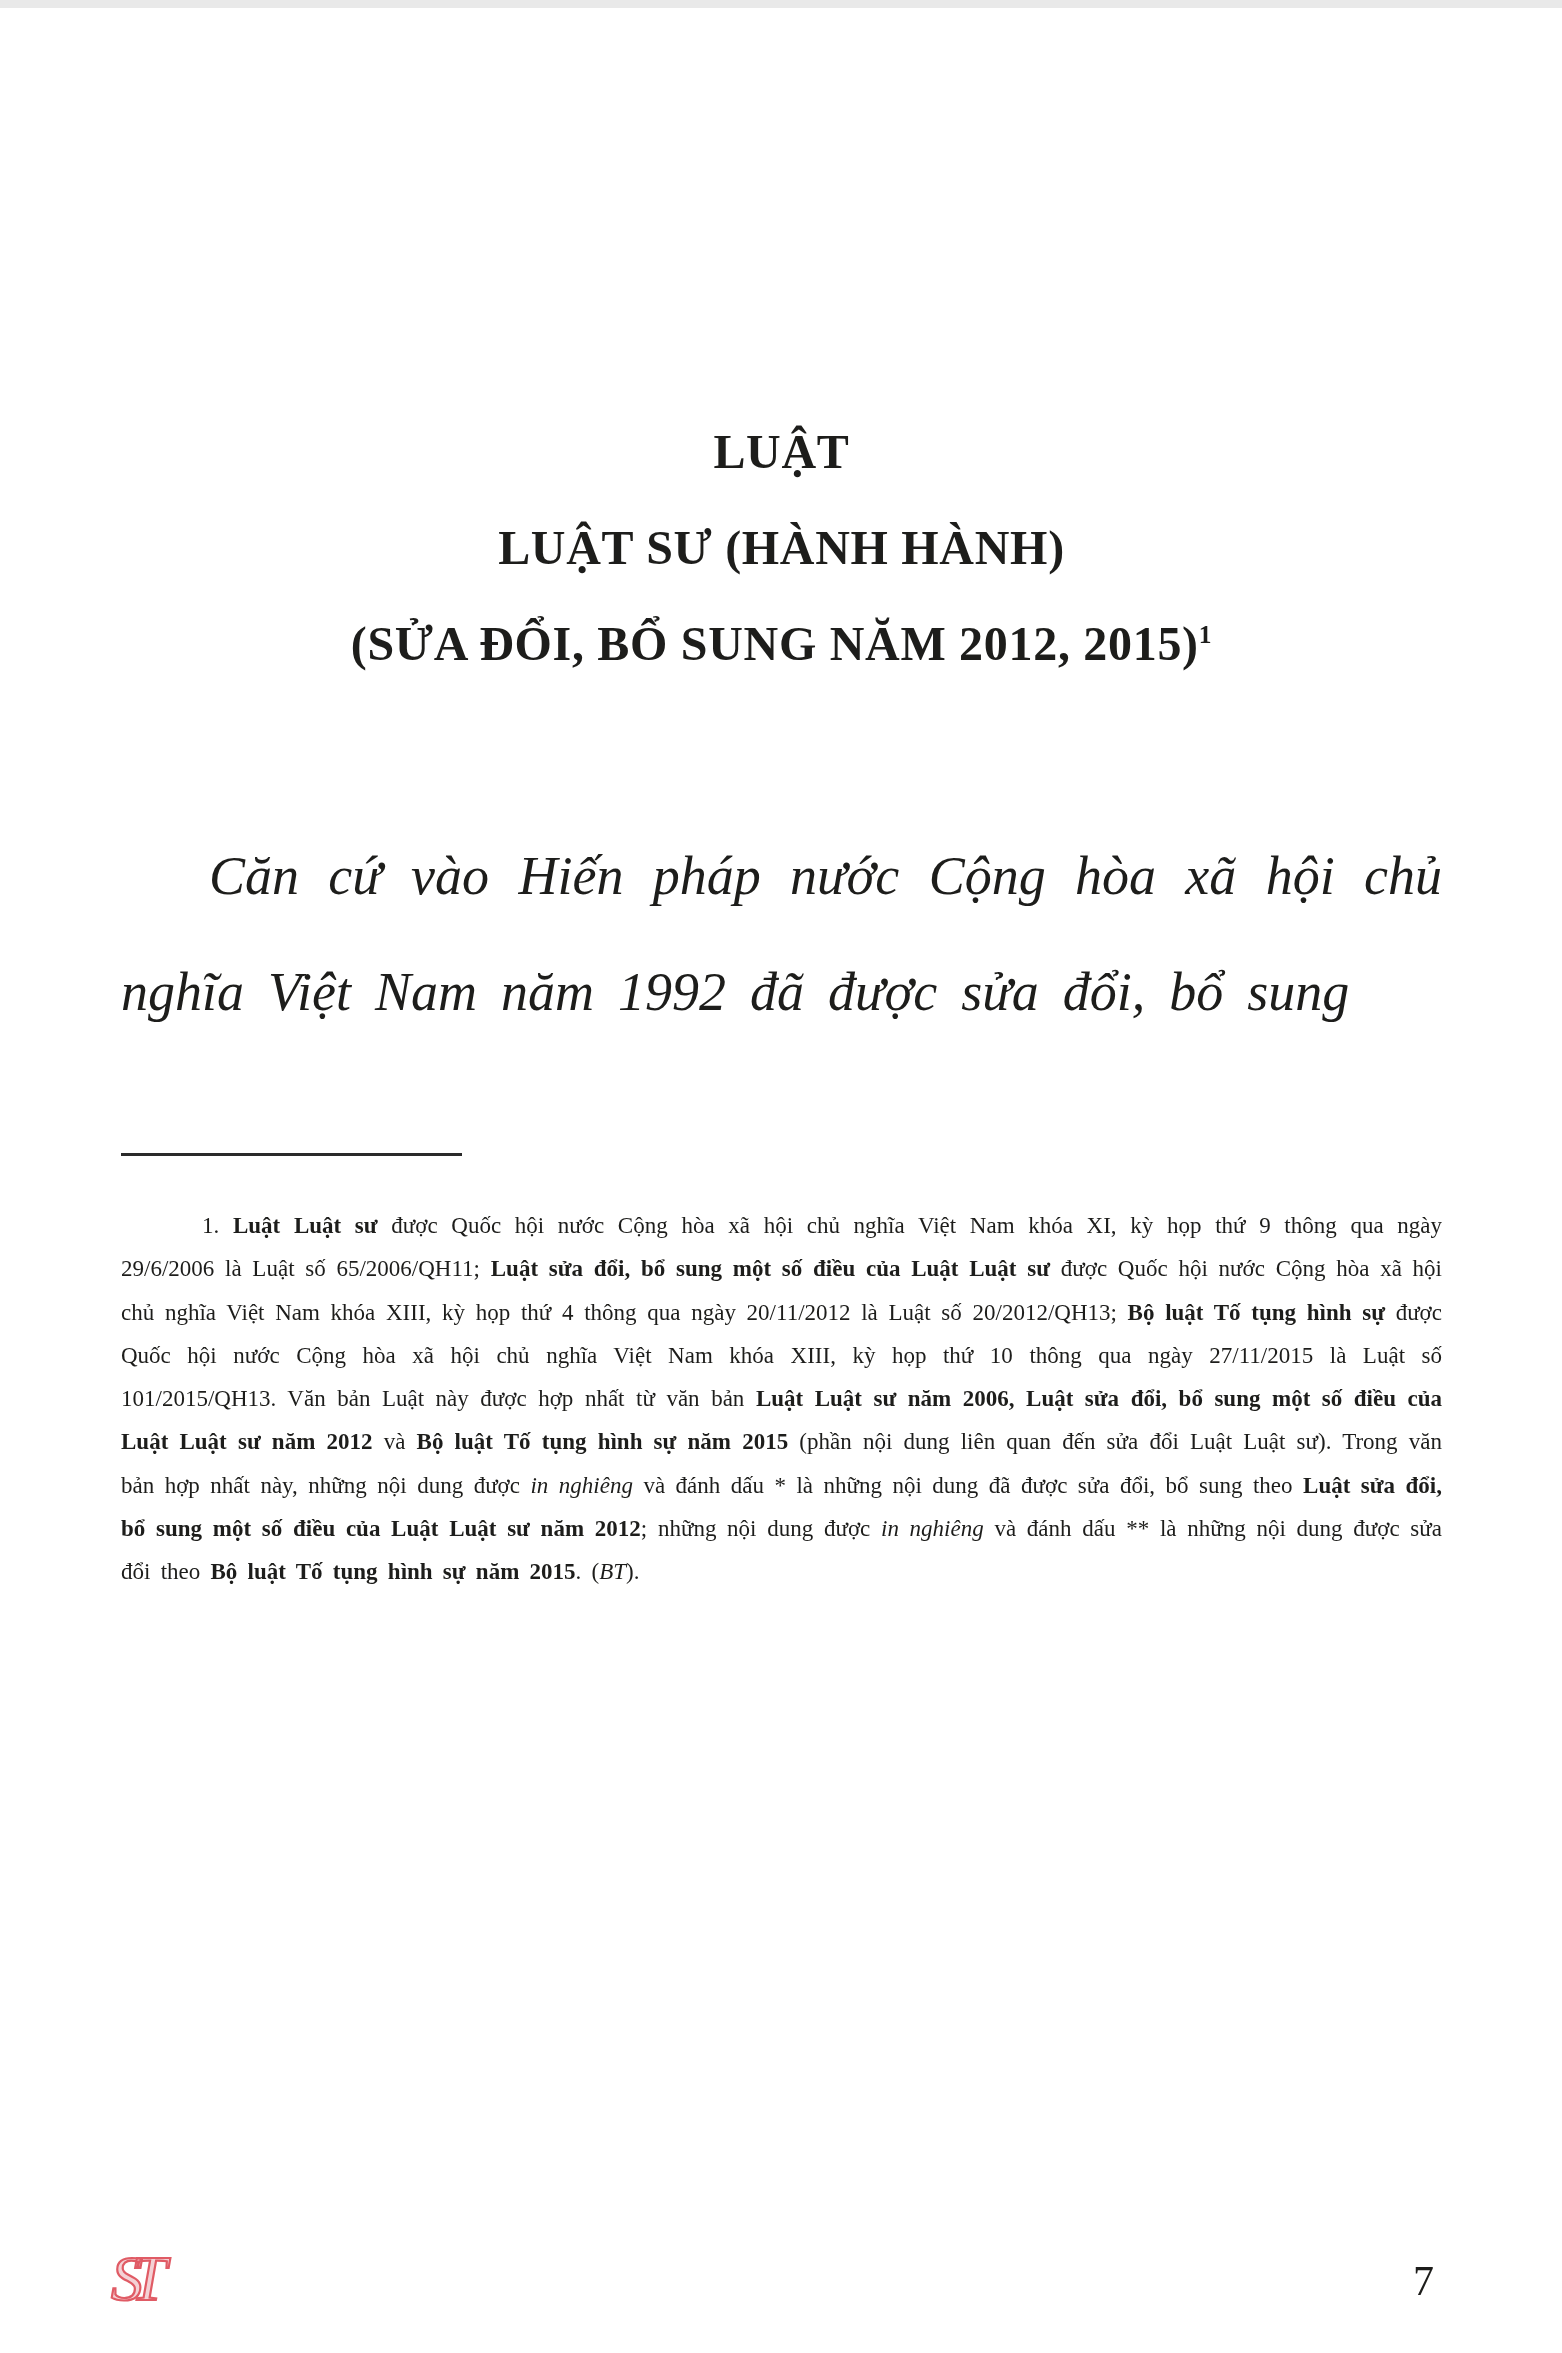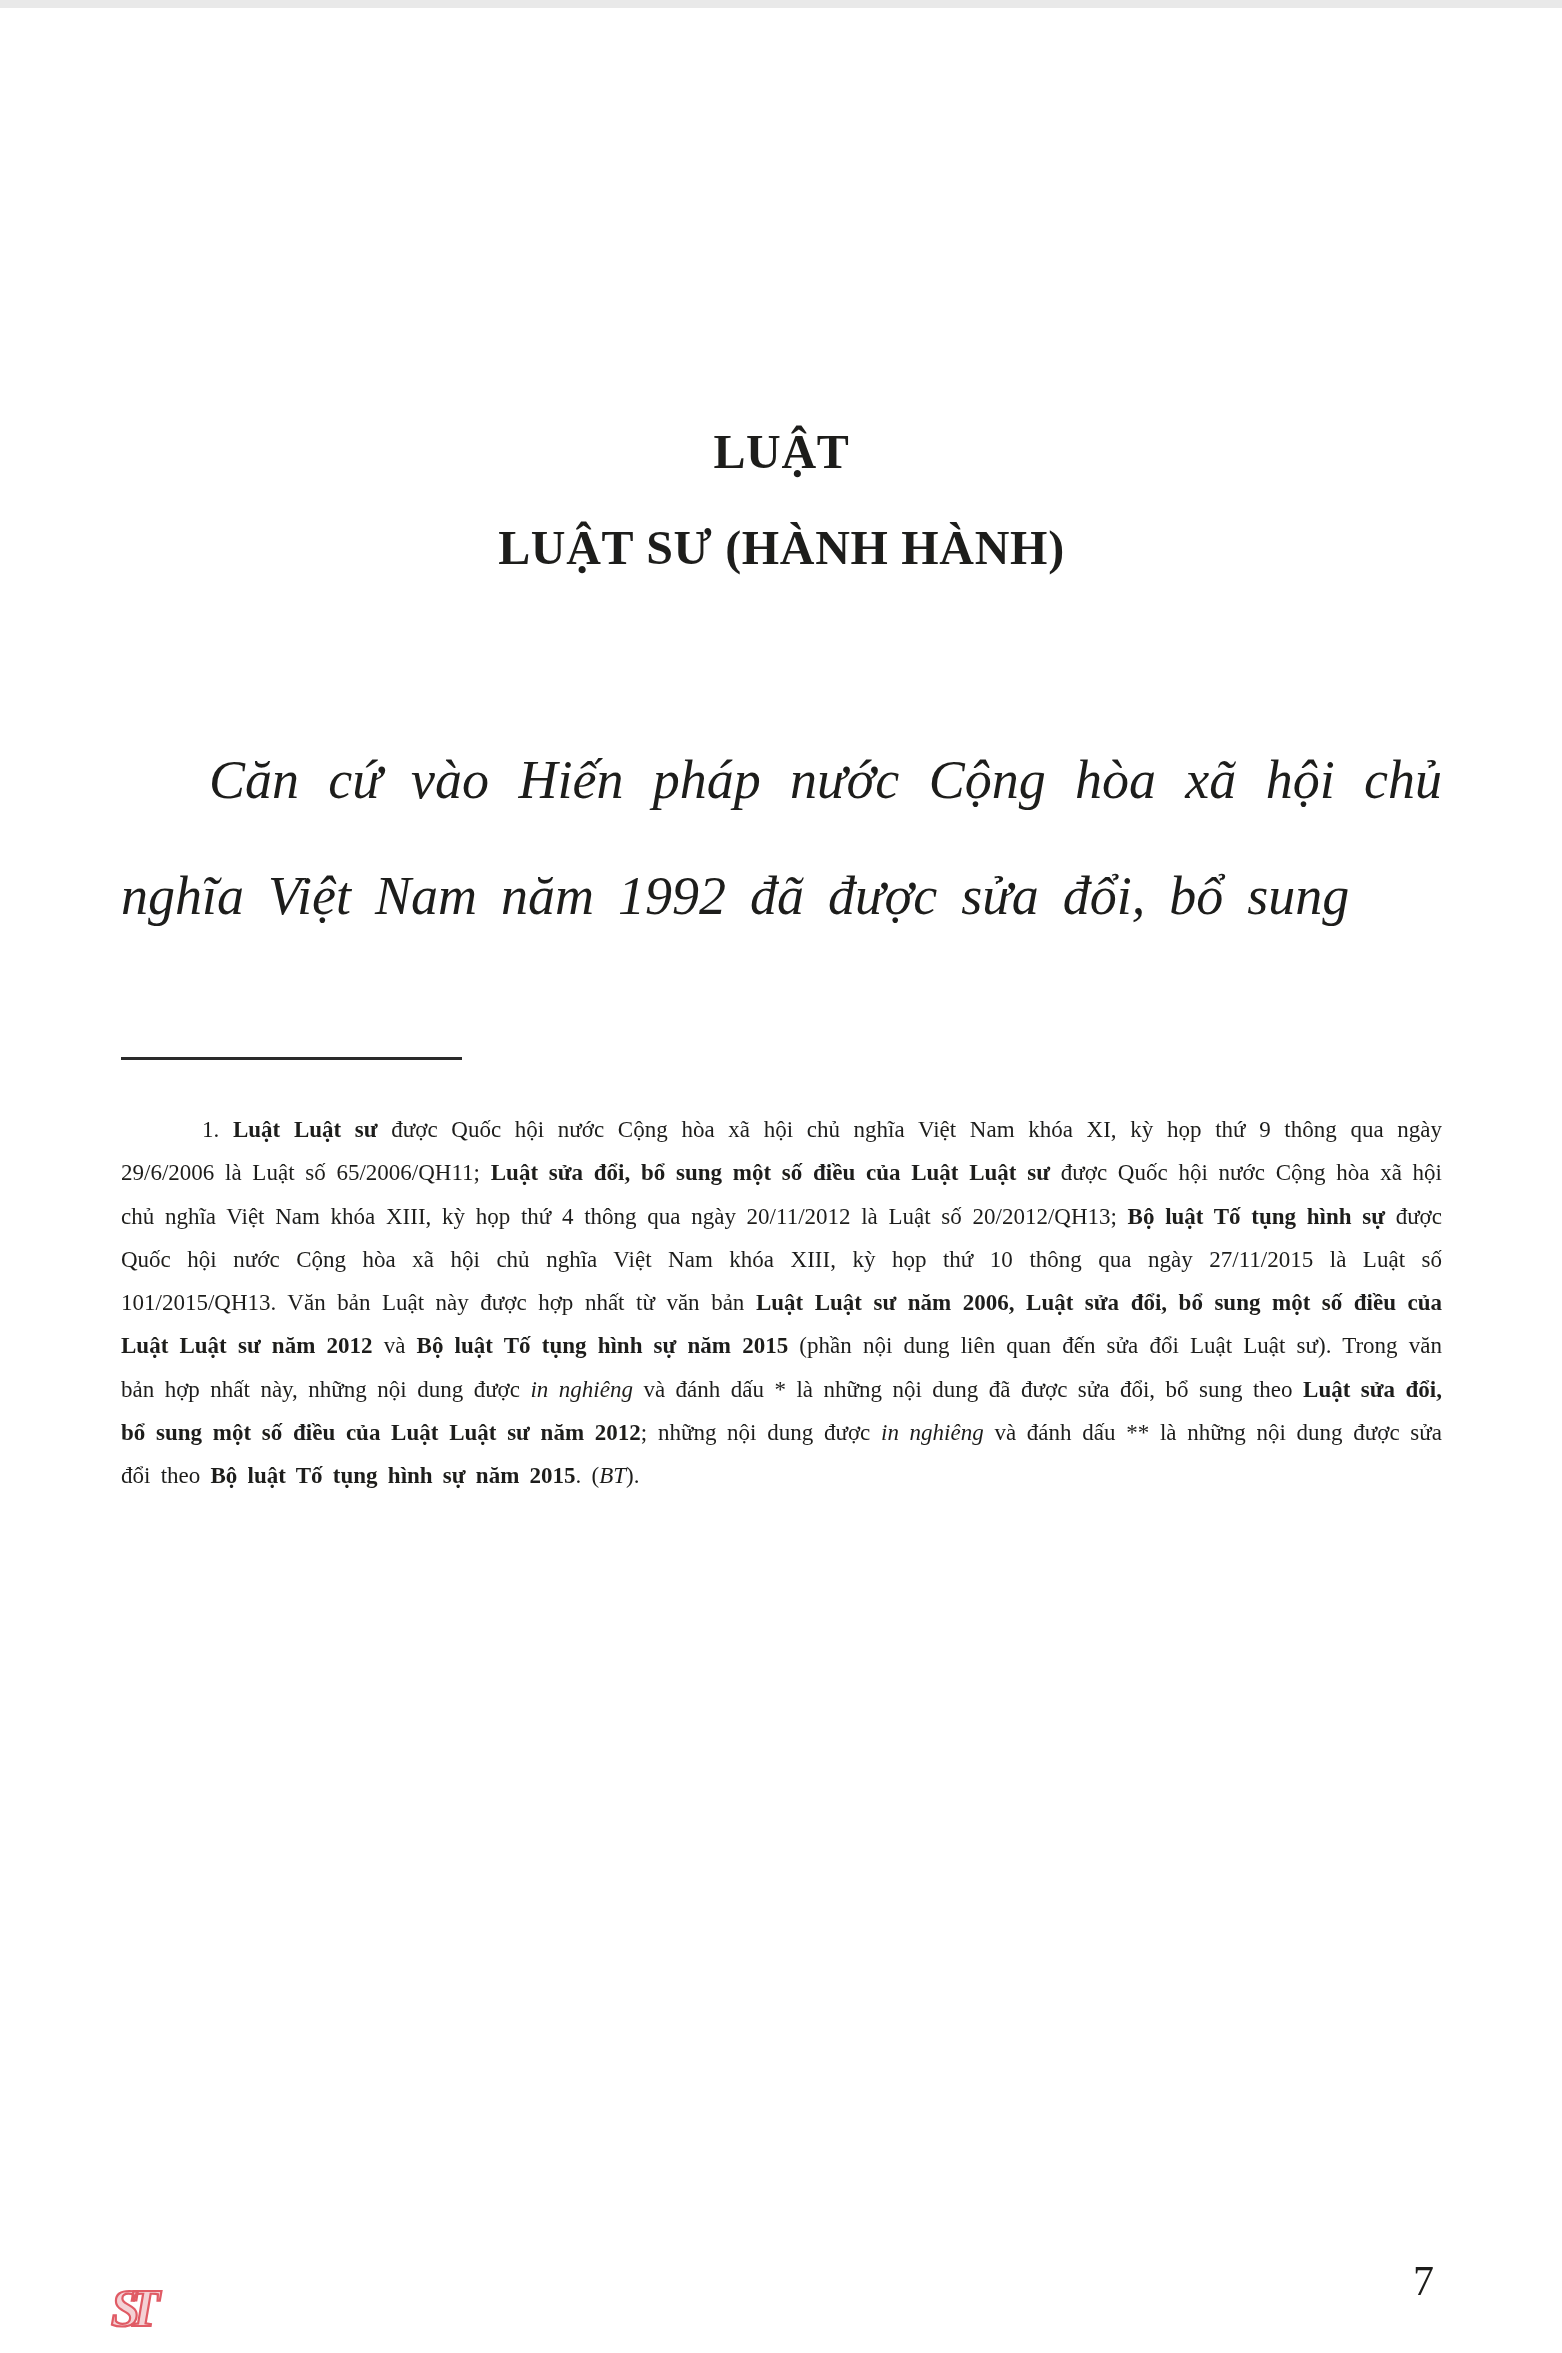--- a/index.html
+++ b/index.html
@@ -56,25 +56,25 @@
     text-indent: 81px;
     word-spacing: 4.5px;
   }
   .footnote .bold { font-weight: bold; }
   .footnote .italic { font-style: italic; }
   .footnote .normal { font-weight: normal; font-style: normal; }
 
   .logo {
     position: absolute;
     left: 111px;
-    bottom: 27px;
+    bottom: 51px;
     font-family: "Liberation Serif", serif;
-    font-size: 52px;
+    font-size: 64px;
     font-style: italic;
-    font-weight: bold;
+    font-weight: normal;
     line-height: 1;
     color: #f3cdd1;
     -webkit-text-stroke: 2.2px #dd4a55;
     letter-spacing: -12px;
     opacity: 0.9;
   }
 
   .page-number {
     position: absolute;
     right: 129px;
@@ -85,20 +85,21 @@
 </style>
 </head>
 <body>
 
 <div class="page">
   <div class="content">
 
     <h1 class="title">
       <span class="title-line">LUẬT</span>
       <span class="title-line">LUẬT SƯ (HÀNH HÀNH)</span>
+      <span class="title-line"><span>(SỬA ĐỔI, BỔ SUNG NĂM 2012, 2015)</span><sup class="fn-ref">1</sup></span>
     </h1>
 
     <p class="body-para">Căn cứ vào Hiến pháp nước Cộng hòa xã hội chủ nghĩa Việt Nam năm 1992 đã được sửa đổi, bổ sung</p>
 
     <div class="footnote-rule"></div>
 
     <p class="footnote"><span class="normal">1. </span><span class="bold">Luật Luật sư</span><span class="normal"> được Quốc hội nước Cộng hòa xã hội chủ nghĩa Việt Nam khóa XI, kỳ họp thứ 9 thông qua ngày 29/6/2006 là Luật số 65/2006/QH11; </span><span class="bold">Luật sửa đổi, bổ sung một số điều của Luật Luật sư</span><span class="normal"> được Quốc hội nước Cộng hòa xã hội chủ nghĩa Việt Nam khóa XIII, kỳ họp thứ 4 thông qua ngày 20/11/2012 là Luật số 20/2012/QH13; </span><span class="bold">Bộ luật Tố tụng hình sự</span><span class="normal"> được Quốc hội nước Cộng hòa xã hội chủ nghĩa Việt Nam khóa XIII, kỳ họp thứ 10 thông qua ngày 27/11/2015 là Luật số 101/2015/QH13. Văn bản Luật này được hợp nhất từ văn bản </span><span class="bold">Luật Luật sư năm 2006, Luật sửa đổi, bổ sung một số điều của Luật Luật sư năm 2012</span><span class="normal"> và </span><span class="bold">Bộ luật Tố tụng hình sự năm 2015</span><span class="normal"> (phần nội dung liên quan đến sửa đổi Luật Luật sư). Trong văn bản hợp nhất này, những nội dung được </span><span class="italic">in nghiêng</span><span class="normal"> và đánh dấu * là những nội dung đã được sửa đổi, bổ sung theo </span><span class="bold">Luật sửa đổi, bổ sung một số điều của Luật Luật sư năm 2012</span><span class="normal">; những nội dung được </span><span class="italic">in nghiêng</span><span class="normal"> và đánh dấu ** là những nội dung được sửa đổi theo </span><span class="bold">Bộ luật Tố tụng hình sự năm 2015</span><span class="normal">. (</span><span class="italic">BT</span><span class="normal">).</span></p>
 
   </div>
 

